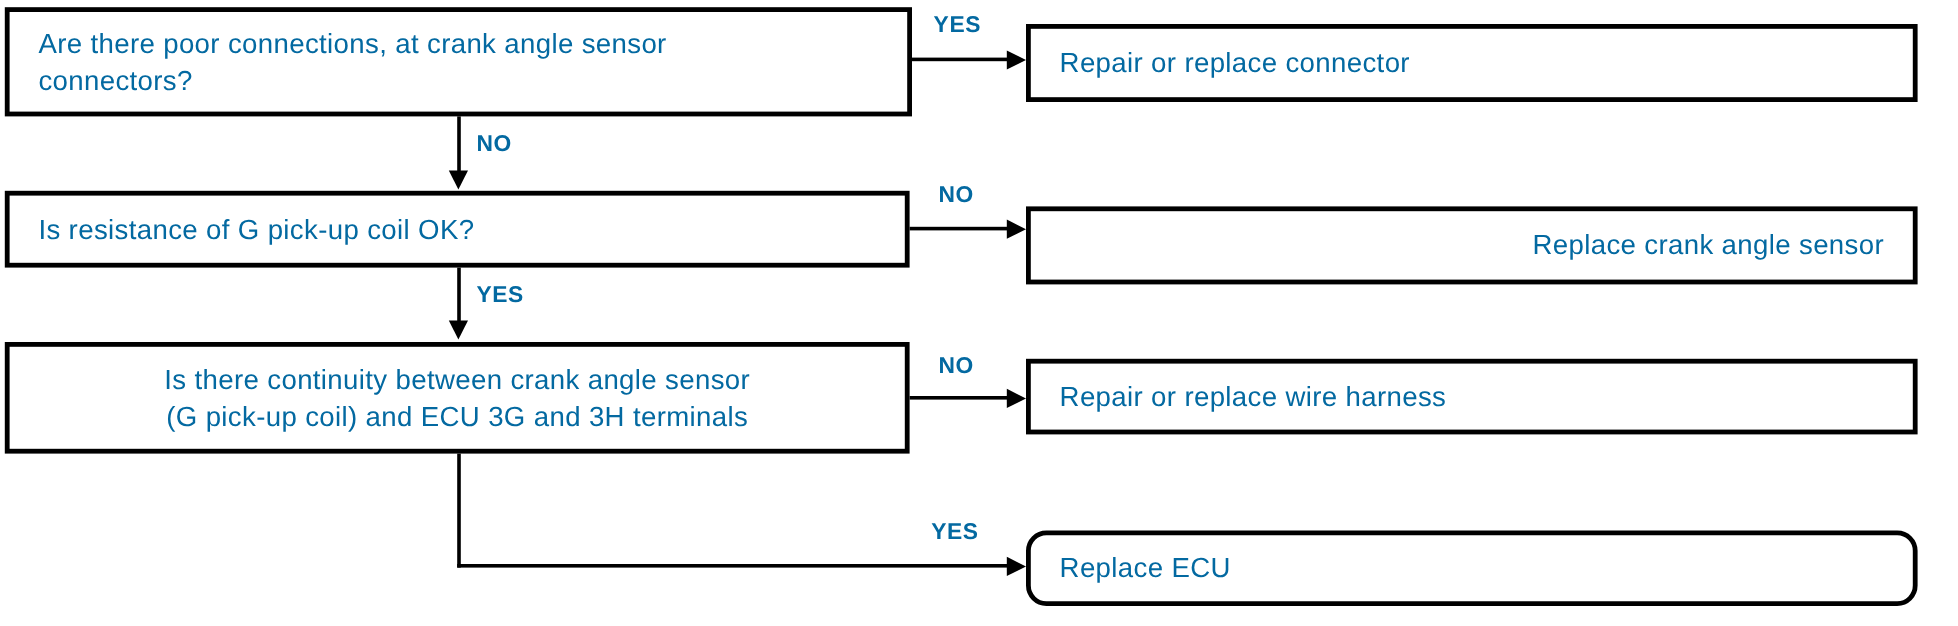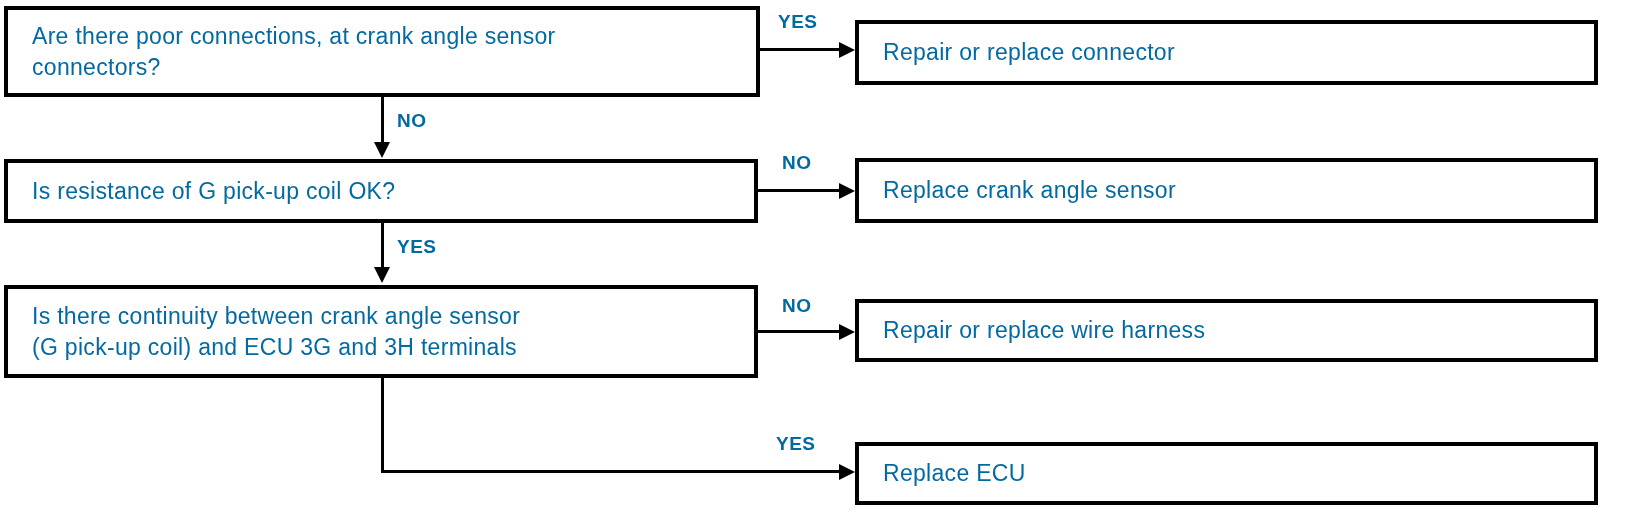--- a/index.html
+++ b/index.html
@@ -32,40 +32,40 @@
 
   <div class="node" style="left:4px;top:6px;width:756px;height:91px;">
     <div>Are there poor connections, at crank angle sensor</div>
     <div>connectors?</div>
   </div>
 
   <div class="node" style="left:4px;top:159px;width:754px;height:64px;justify-content:center;">
     <div>Is resistance of G pick-up coil OK?</div>
   </div>
 
-  <div class="node" style="left:4px;top:285px;width:754px;height:93px;">
+  <div class="node" style="left:4px;top:285px;width:754px;height:93px;align-items:center;">
     <div>Is there continuity between crank angle sensor</div>
     <div>
       <span>(G pick-up coil) and ECU </span><span class="b">3G</span><span> and </span><span class="b">3H</span><span> terminals</span>
     </div>
   </div>
 
   <div class="node" style="left:855px;top:20px;width:743px;height:65px;">
     <div>Repair or replace connector</div>
   </div>
 
-  <div class="node" style="left:855px;top:158px;width:743px;height:65px;">
+  <div class="node" style="left:855px;top:172px;width:743px;height:65px;align-items:flex-end;">
     <div>Replace crank angle sensor</div>
   </div>
 
   <div class="node" style="left:855px;top:299px;width:743px;height:63px;">
     <div>Repair or replace wire harness</div>
   </div>
 
-  <div class="node" style="left:855px;top:442px;width:743px;height:63px;">
+  <div class="node" style="left:855px;top:442px;width:743px;height:63px;border-radius:17px;">
     <div>Replace ECU</div>
   </div>
 
   <div class="hline" style="left:760px;top:48px;width:82px;"></div>
   <div class="arr-r" style="left:839px;top:42px;"></div>
   <div class="lbl" style="left:778px;top:11px;">YES</div>
 
   <div class="vline" style="left:381px;top:97px;height:48px;"></div>
   <div class="arr-d" style="left:374px;top:142px;"></div>
   <div class="lbl" style="left:397px;top:110px;">NO</div>

